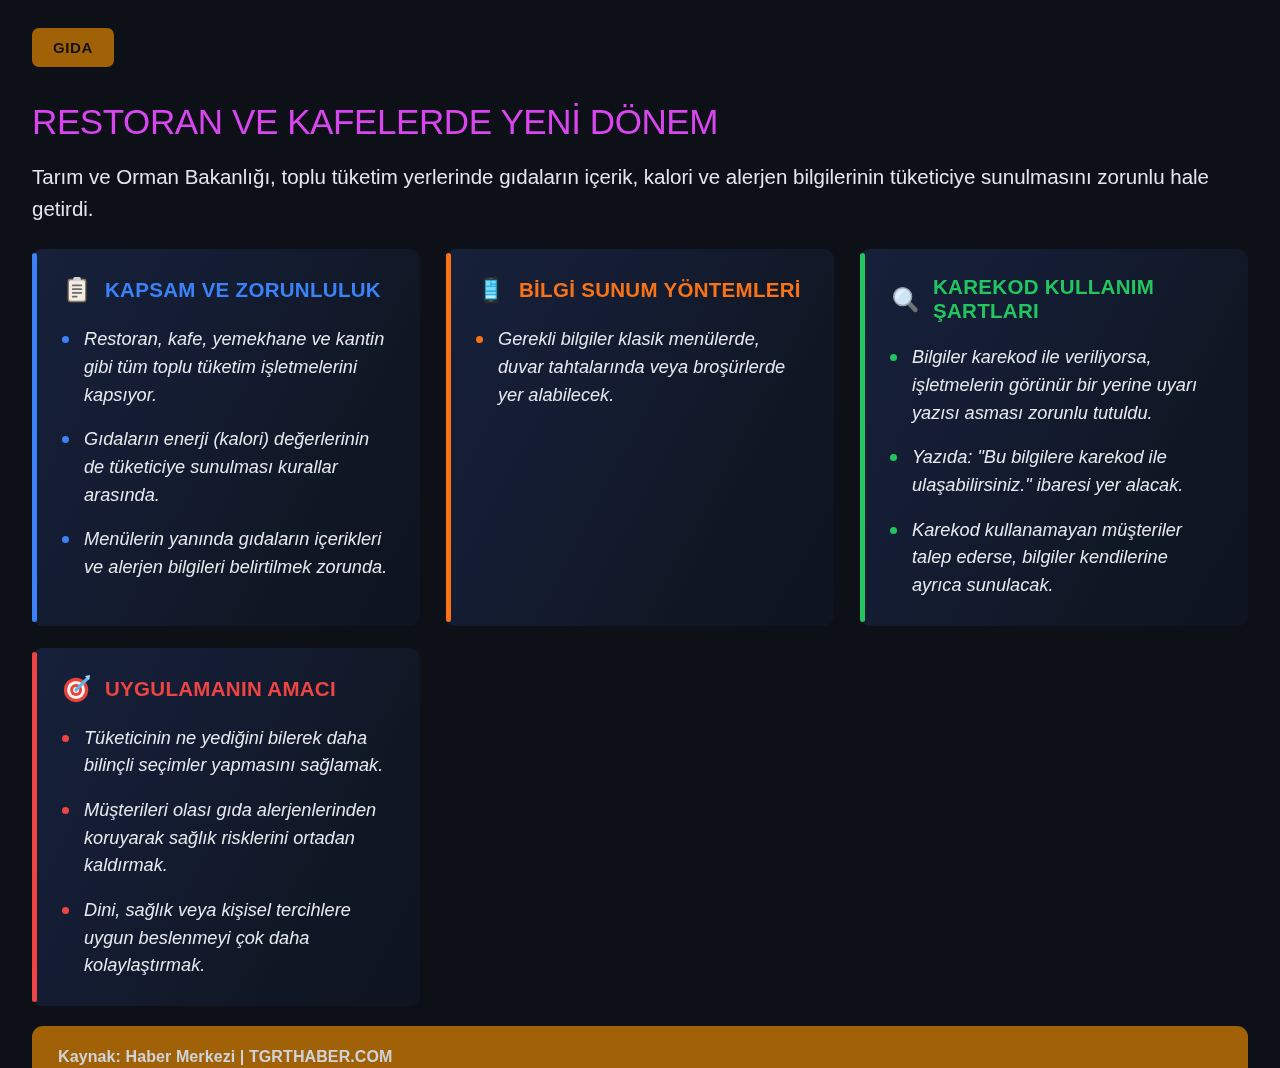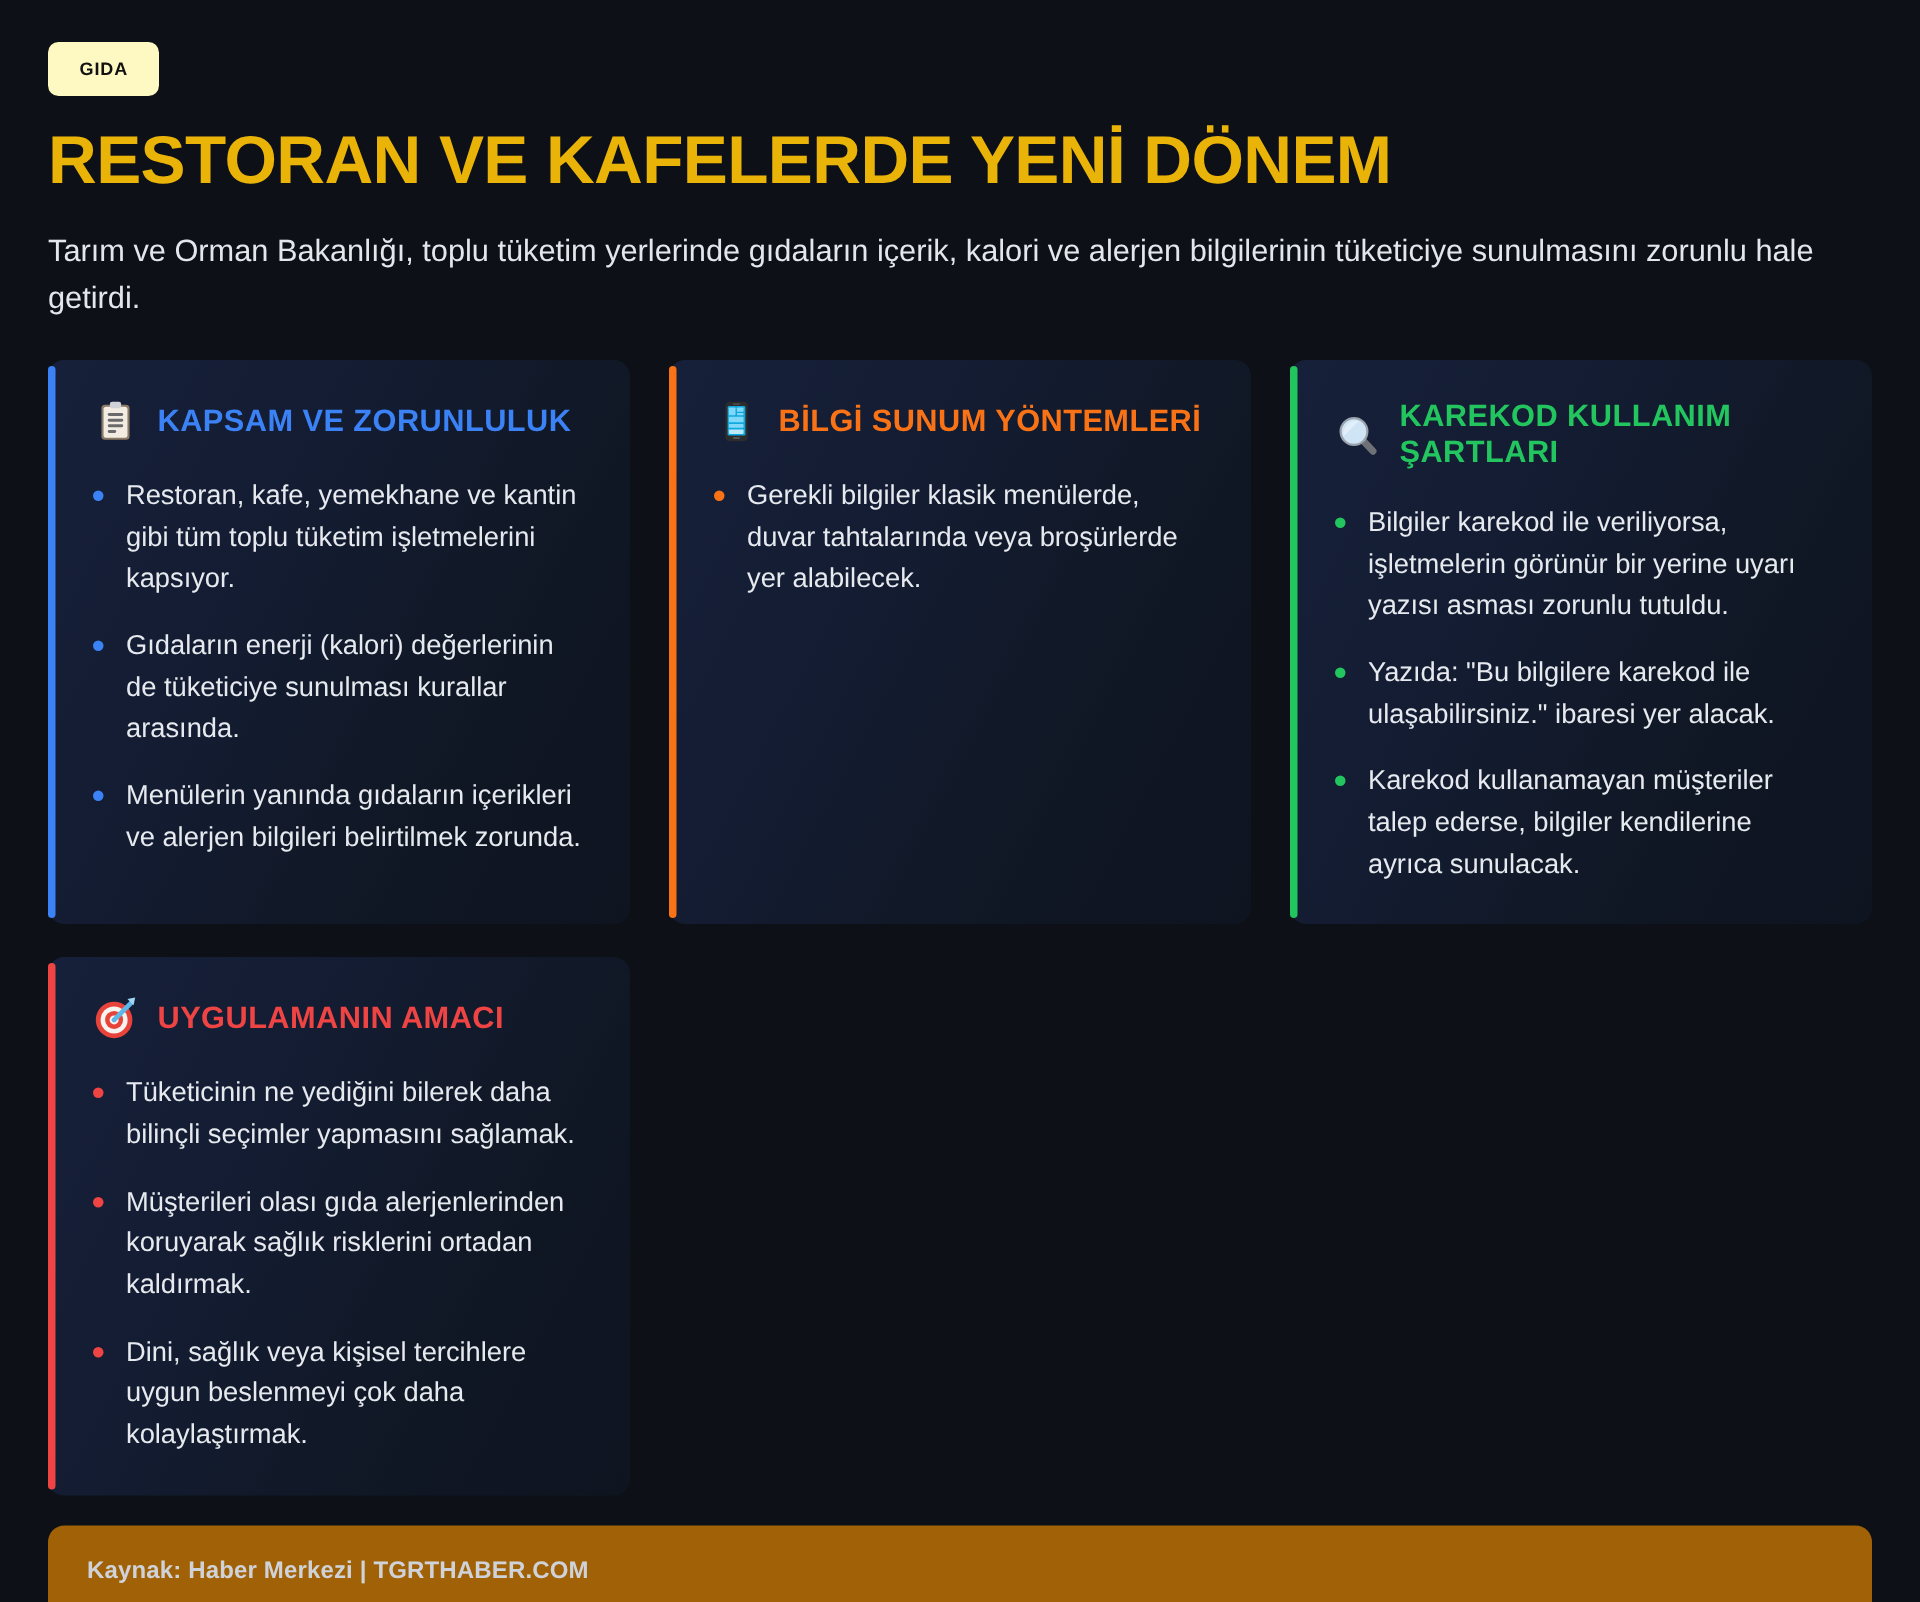--- a/index.html
+++ b/index.html
@@ -16,34 +16,34 @@
     padding: 28px 32px 24px 32px;
     display: flex;
     flex-direction: column;
     overflow: hidden;
   }
 
   
   .badge {
     display: inline-block;
     align-self: flex-start;
-    background: #fef9c3;
+    background: #a16207;
     color: #121212;
     font-weight: bold;
-    font-size: 12px;
+    font-size: 15px;
     letter-spacing: 0.6px;
     padding: 11px 21px;
     border-radius: 7px;
-    margin-bottom: 19px;
+    margin-bottom: 36px;
   }
 
   .headline {
-    font-size: 45px;
-    font-weight: bold;
-    color: #eab308;
+    font-size: 35px;
+    font-weight: normal;
+    color: #d946ef;
     letter-spacing: -0.4px;
     line-height: 1.08;
     margin-bottom: 20px;
   }
 
   .subhead {
     font-size: 20.5px;
     line-height: 1.55;
     color: #e3e6ea;
     max-width: 1190px;
@@ -100,20 +100,21 @@
 
   ul.bullets { list-style: none; }
 
   ul.bullets li {
     position: relative;
     padding-left: 22px;
     font-size: 18.2px;
     line-height: 1.52;
     color: #e6e9ee;
     margin-bottom: 17px;
+    font-style: italic;
   }
   ul.bullets li:last-child { margin-bottom: 0; }
 
   ul.bullets li .dot {
     position: absolute;
     left: 0;
     top: 10px;
     width: 7px;
     height: 7px;
     border-radius: 50%;

